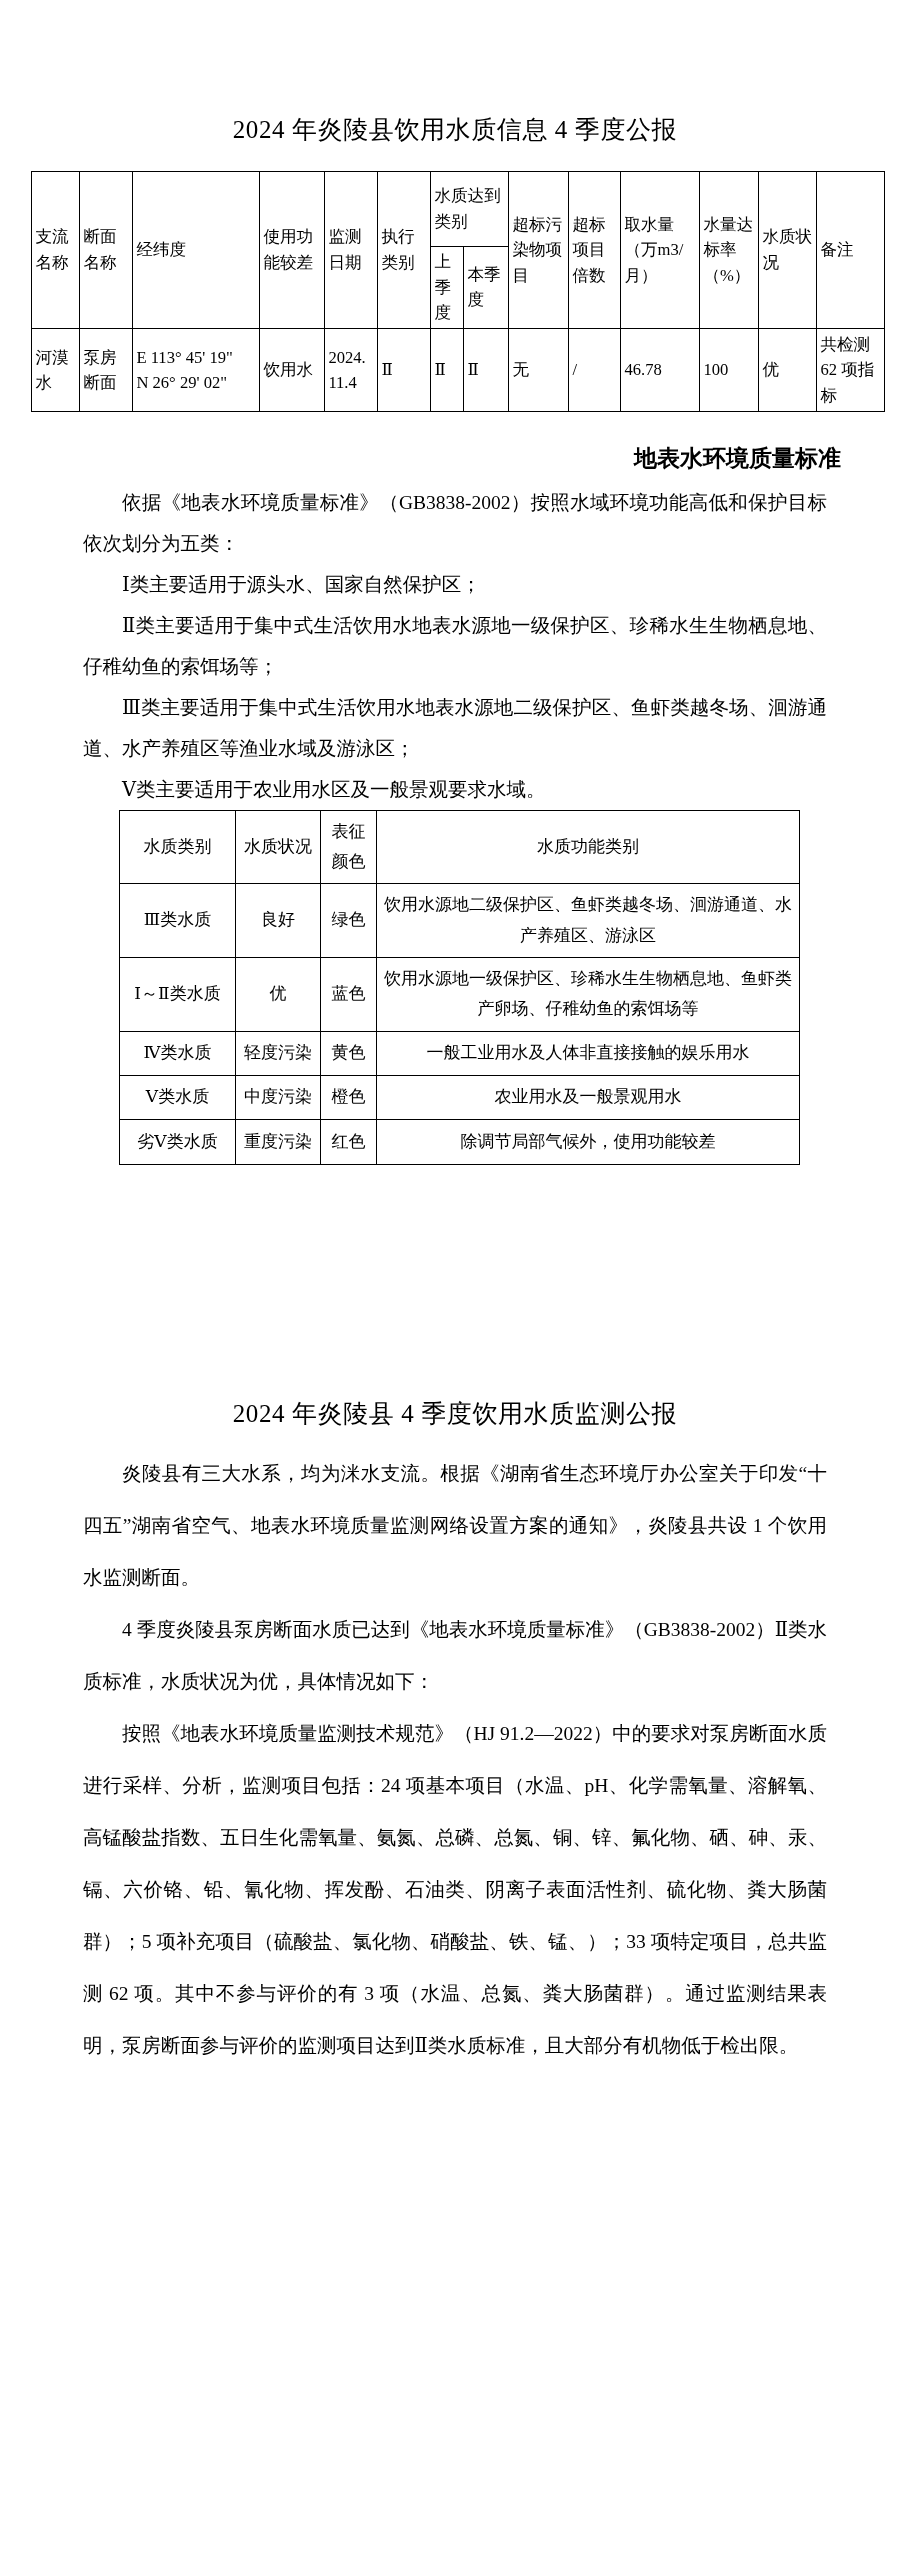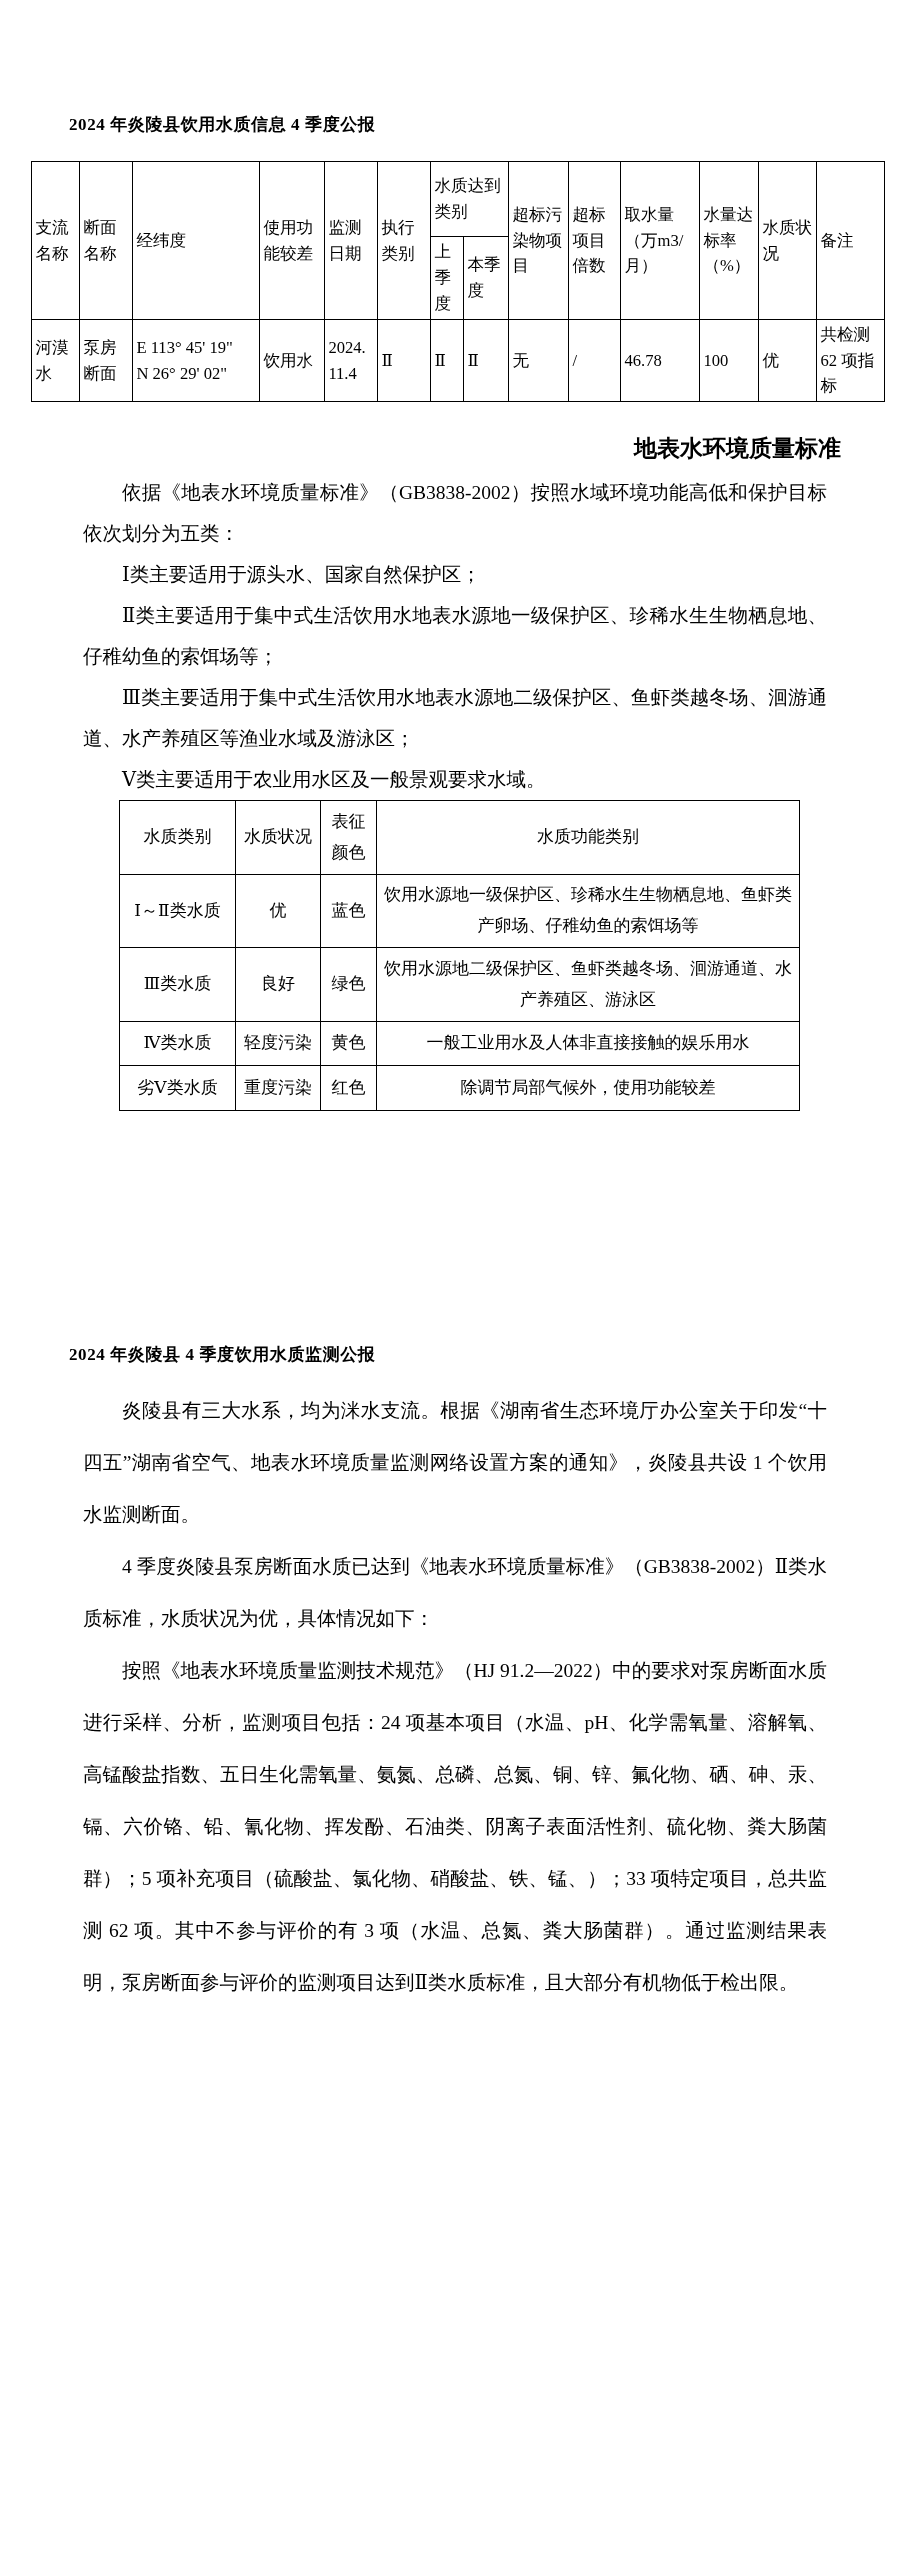--- a/index.html
+++ b/index.html
@@ -12,23 +12,23 @@
     width: 910px;
     min-height: 2576px;
     margin: 0 auto;
     background: #ffffff;
     color: #000;
     font-family: "Liberation Serif", "DejaVu Serif", serif;
     overflow: hidden;
   }
   .doc-title {
     margin: 115px 69px 0 69px;
-    text-align: left;
-    font-size: 17px;
-    font-weight: bold;
+    text-align: center;
+    font-size: 25px;
+    font-weight: normal;
     line-height: 1.2;
     letter-spacing: 0.6px;
   }
   
   table.info-table {
     margin: 26px 0 0 31px;
     width: 853px;
     border-collapse: collapse;
     table-layout: fixed;
     font-size: 16.6px;
@@ -183,36 +183,42 @@
         <col style="width:423px">
     </colgroup>
     <tbody>
       <tr class="hdr">
         <th>水质类别</th>
         <th>水质状况</th>
         <th>表征颜色</th>
         <th>水质功能类别</th>
       </tr>
       <tr>
+        <td>Ⅲ类水质</td>
+        <td>良好</td>
+        <td>绿色</td>
+        <td>饮用水源地二级保护区、鱼虾类越冬场、洄游通道、水产养殖区、游泳区</td>
+      </tr>
+      <tr>
         <td>Ⅰ～Ⅱ类水质</td>
         <td>优</td>
         <td>蓝色</td>
         <td>饮用水源地一级保护区、珍稀水生生物栖息地、鱼虾类产卵场、仔稚幼鱼的索饵场等</td>
       </tr>
       <tr>
-        <td>Ⅲ类水质</td>
-        <td>良好</td>
-        <td>绿色</td>
-        <td>饮用水源地二级保护区、鱼虾类越冬场、洄游通道、水产养殖区、游泳区</td>
-      </tr>
-      <tr>
         <td>Ⅳ类水质</td>
         <td>轻度污染</td>
         <td>黄色</td>
         <td>一般工业用水及人体非直接接触的娱乐用水</td>
+      </tr>
+      <tr>
+        <td>Ⅴ类水质</td>
+        <td>中度污染</td>
+        <td>橙色</td>
+        <td>农业用水及一般景观用水</td>
       </tr>
       <tr>
         <td>劣Ⅴ类水质</td>
         <td>重度污染</td>
         <td>红色</td>
         <td>除调节局部气候外，使用功能较差</td>
       </tr>
     </tbody>
   </table>
 

